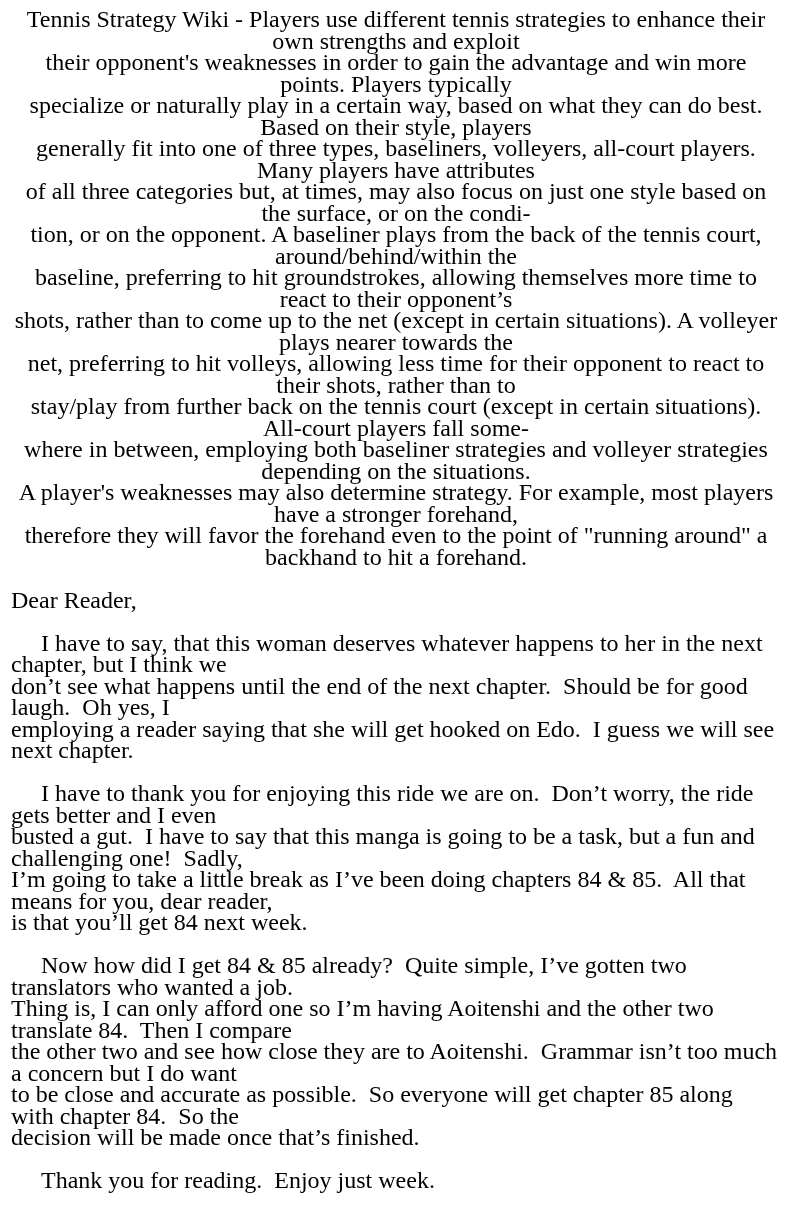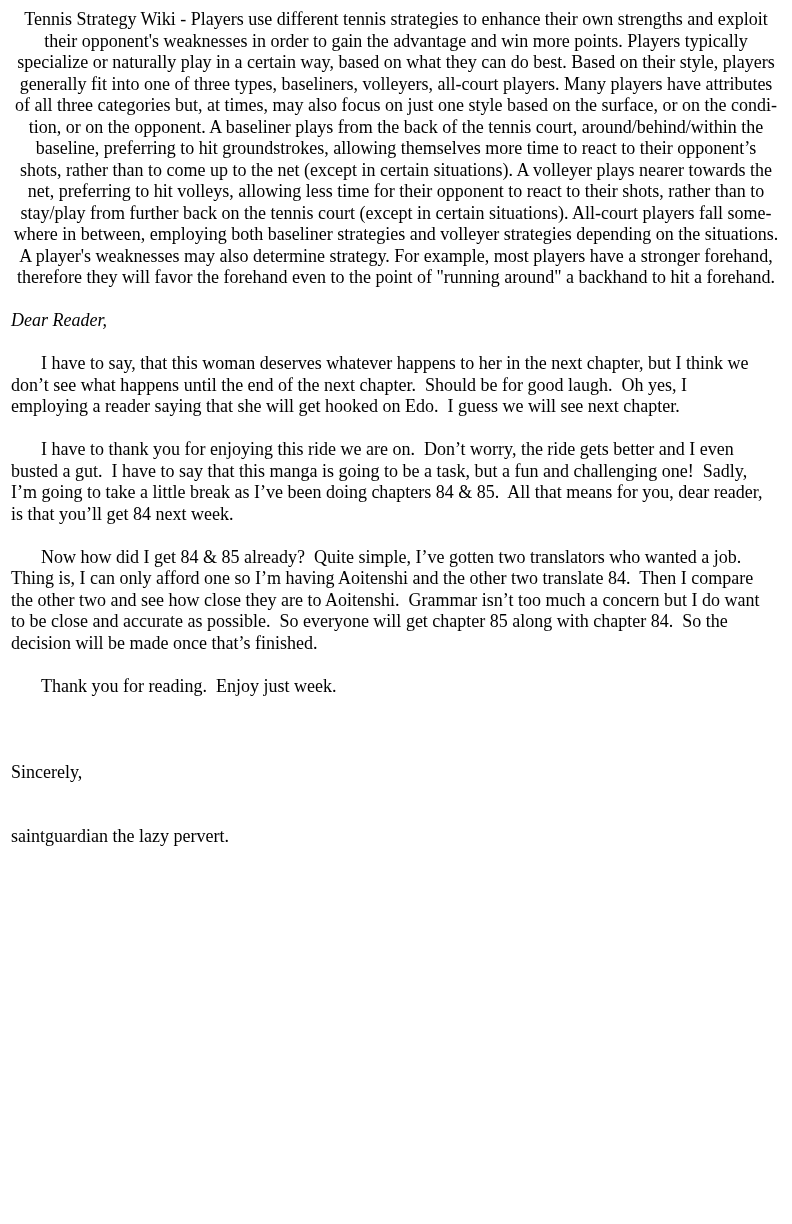--- a/index.html
+++ b/index.html
@@ -9,33 +9,32 @@
   }
   .page {
     position: relative;
     width: 792px;
     height: 1224px;
     background: #ffffff;
     box-sizing: border-box;
     padding: 9px 11px 0 11px;
     overflow: hidden;
     font-family: "Liberation Serif", "DejaVu Serif", serif;
-    font-size: 18px;
+    font-size: 24px;
     line-height: 21.5px;
     color: #000000;
   }
   .intro {
     margin: 0 0 21.5px 0;
     text-align: center;
     white-space: pre-wrap;
   }
   .salutation {
     margin: 0 0 21.5px 0;
     white-space: pre-wrap;
-    font-style: italic;
   }
   .para {
     margin: 0 0 21.5px 0;
     text-indent: 30px;
     white-space: pre-wrap;
   }
   .closing {
     margin: 0;
     white-space: pre-wrap;
   }

